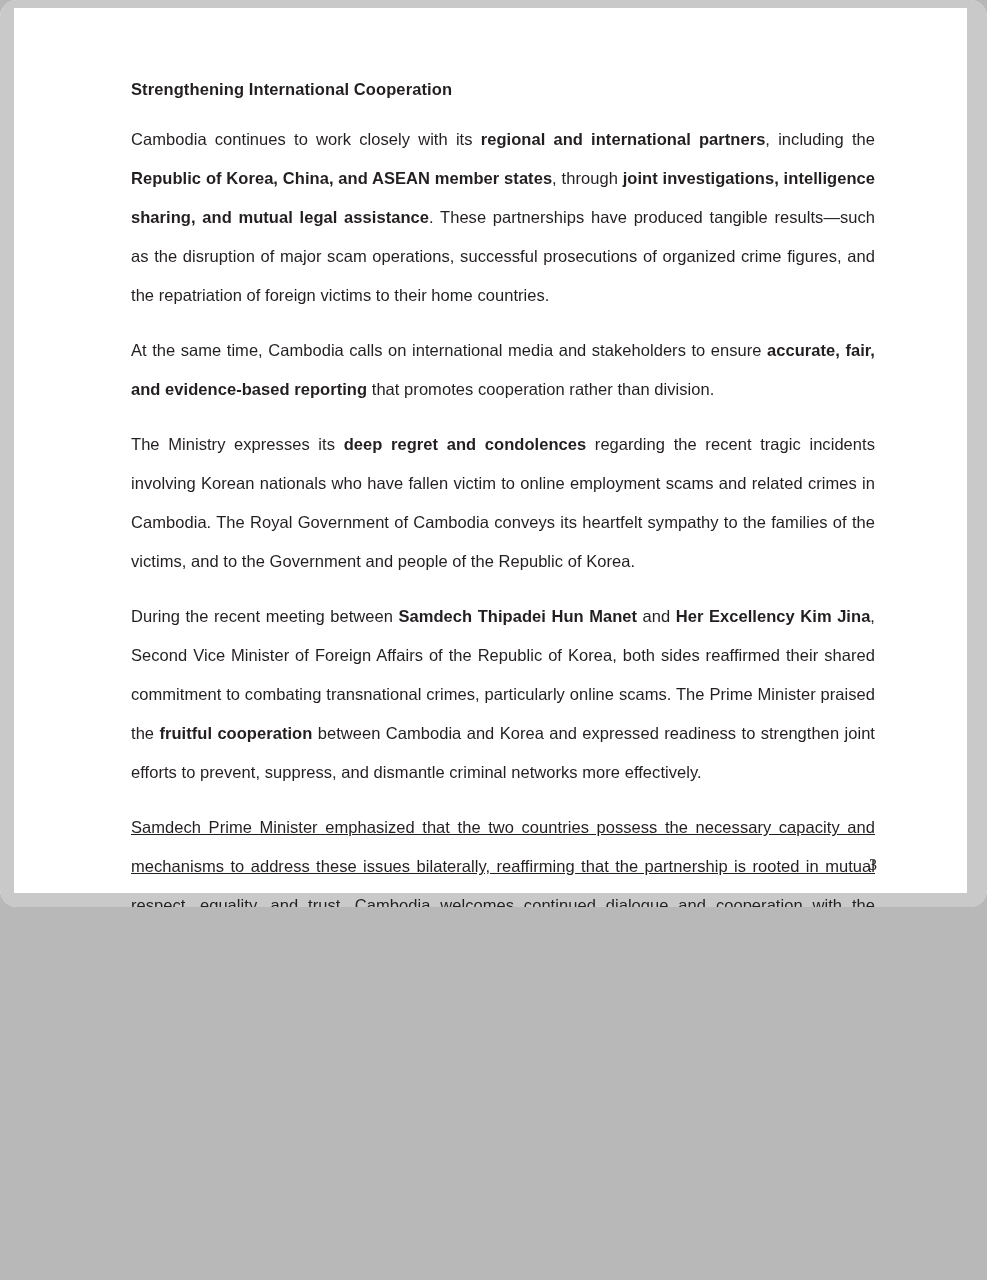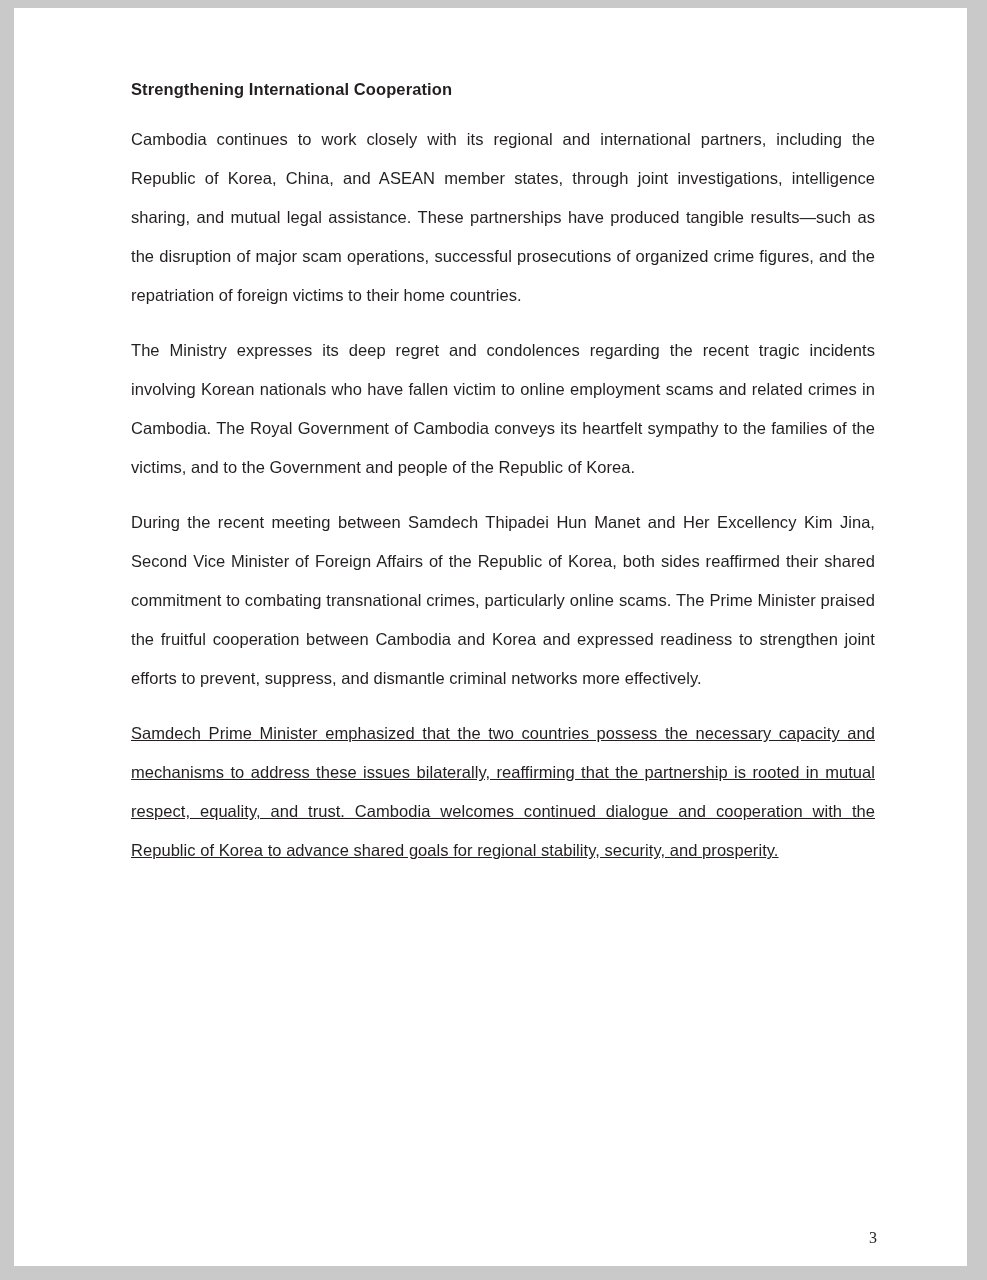--- a/index.html
+++ b/index.html
@@ -3,26 +3,27 @@
 <meta charset="utf-8">
 <style>
   html, body {
     margin: 0;
     padding: 0;
     background: #b8b8b8;
   }
   .page {
     position: relative;
     width: 987px;
-    height: 1280px;
+    height: 907px;
     margin: 0 auto;
     background: #ffffff;
     overflow: hidden;
     font-family: "Liberation Sans", sans-serif;
     color: #231f20;
+    border-radius: 17px;
   }
   
   .edge-left, .edge-right, .edge-top, .edge-bottom {
     position: absolute;
     background: #c9c9c9;
   }
   .edge-left  { left: 0;   top: 0; width: 14px;  height: 1280px; }
   .edge-right { right: 0;  top: 0; width: 20px;  height: 1280px; }
   .edge-top   { left: 0;   top: 0; width: 987px; height: 8px; }
   .edge-bottom{ left: 0; bottom: 0; width: 987px; height: 14px; }
@@ -42,21 +43,21 @@
   }
   p.para {
     font-size: 16.5px;
     line-height: 39px;
     margin: 0 0 16px 0;
     text-align: justify;
     text-justify: inter-word;
     letter-spacing: 0.05px;
   }
   p.para:last-child { margin-bottom: 0; text-decoration: underline; }
-  .b { font-weight: 400; }
+  .b { font-weight: 700; }
   .page-number {
     position: absolute;
     right: 110px;
     bottom: 33px;
     font-size: 16px;
     font-family: "Liberation Serif", serif;
     color: #231f20;
   }
 </style>
 </head>
@@ -64,19 +65,20 @@
 
 <div class="page">
   <div class="edge-left"></div>
   <div class="edge-right"></div>
   <div class="edge-top"></div>
   <div class="edge-bottom"></div>
 
   <div class="content" id="doc-content">
       <h2 class="heading">Strengthening International Cooperation</h2>
       <p class="para"><span>Cambodia continues to work closely with its </span><span class="b">regional and international partners</span><span>, including the </span><span class="b">Republic of Korea, China, and ASEAN member states</span><span>, through </span><span class="b">joint investigations, intelligence sharing, and mutual legal assistance</span><span>. These partnerships have produced tangible results—such as the disruption of major scam operations, successful prosecutions of organized crime figures, and the repatriation of foreign victims to their home countries.</span></p>
+      <p class="para"><span>At the same time, Cambodia calls on international media and stakeholders to ensure </span><span class="b">accurate, fair, and evidence-based reporting</span><span> that promotes cooperation rather than division.</span></p>
       <p class="para"><span>The Ministry expresses its </span><span class="b">deep regret and condolences</span><span> regarding the recent tragic incidents involving Korean nationals who have fallen victim to online employment scams and related crimes in Cambodia. The Royal Government of Cambodia conveys its heartfelt sympathy to the families of the victims, and to the Government and people of the Republic of Korea.</span></p>
       <p class="para"><span>During the recent meeting between </span><span class="b">Samdech Thipadei Hun Manet</span><span> and </span><span class="b">Her Excellency Kim Jina</span><span>, Second Vice Minister of Foreign Affairs of the Republic of Korea, both sides reaffirmed their shared commitment to combating transnational crimes, particularly online scams. The Prime Minister praised the </span><span class="b">fruitful cooperation</span><span> between Cambodia and Korea and expressed readiness to strengthen joint efforts to prevent, suppress, and dismantle criminal networks more effectively.</span></p>
       <p class="para"><span>Samdech Prime Minister emphasized that the two countries possess the necessary capacity and mechanisms to address these issues bilaterally, reaffirming that the partnership is rooted in mutual respect, equality, and trust. Cambodia welcomes continued dialogue and cooperation with the Republic of Korea to advance shared goals for regional stability, security, and prosperity.</span></p>
     </div>
 
   <div class="page-number">3</div>
 </div>
 
 </body></html>

